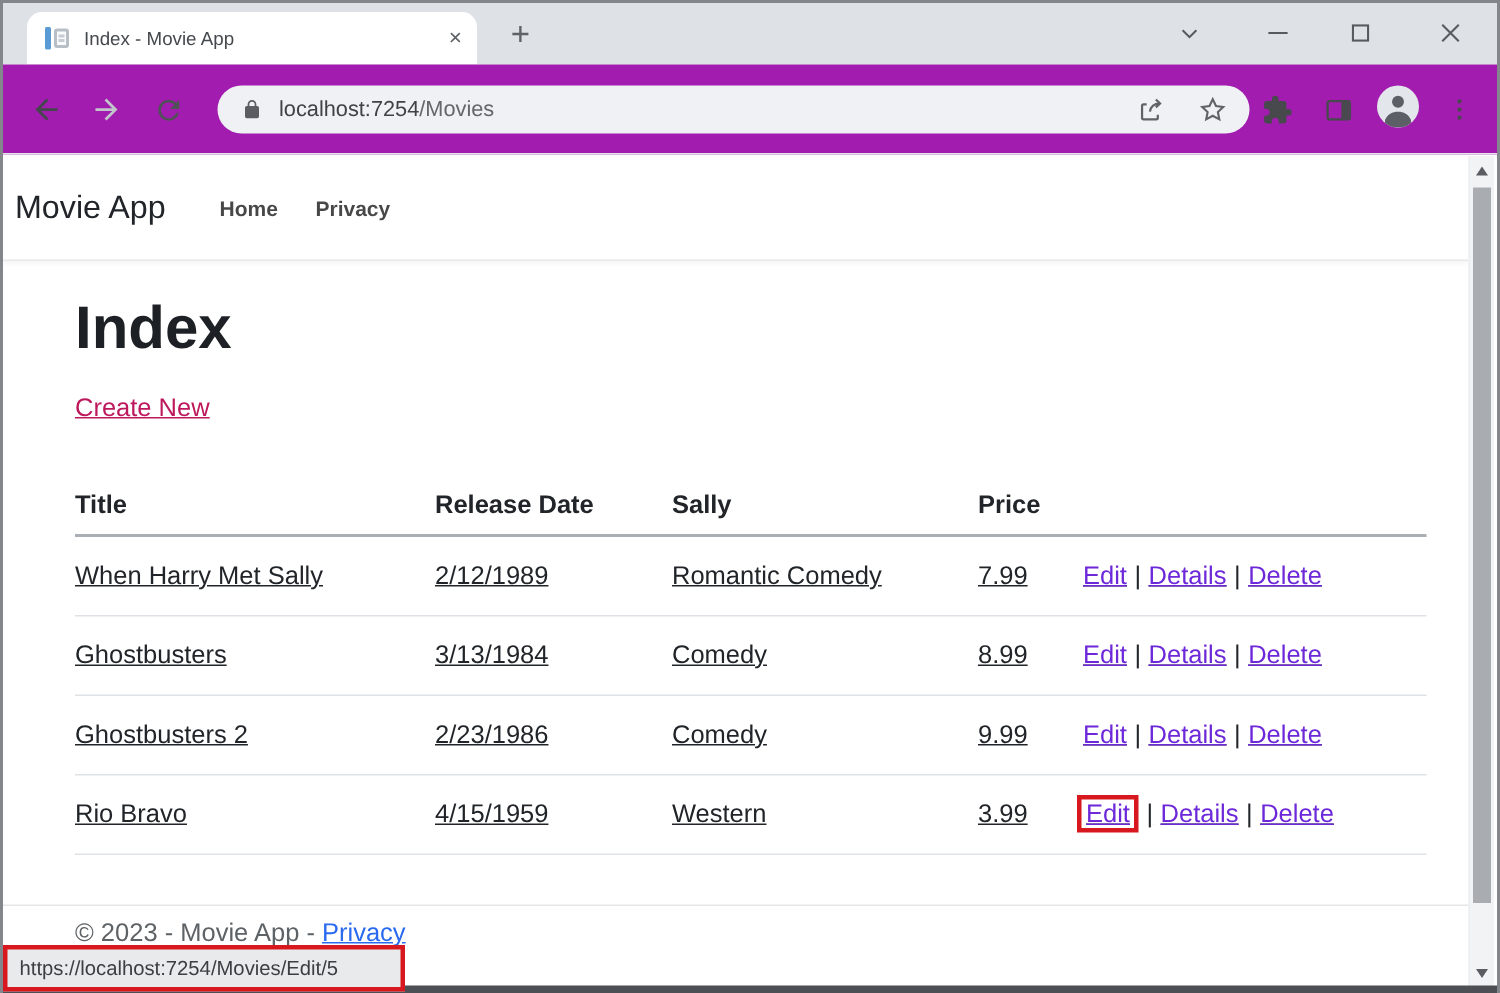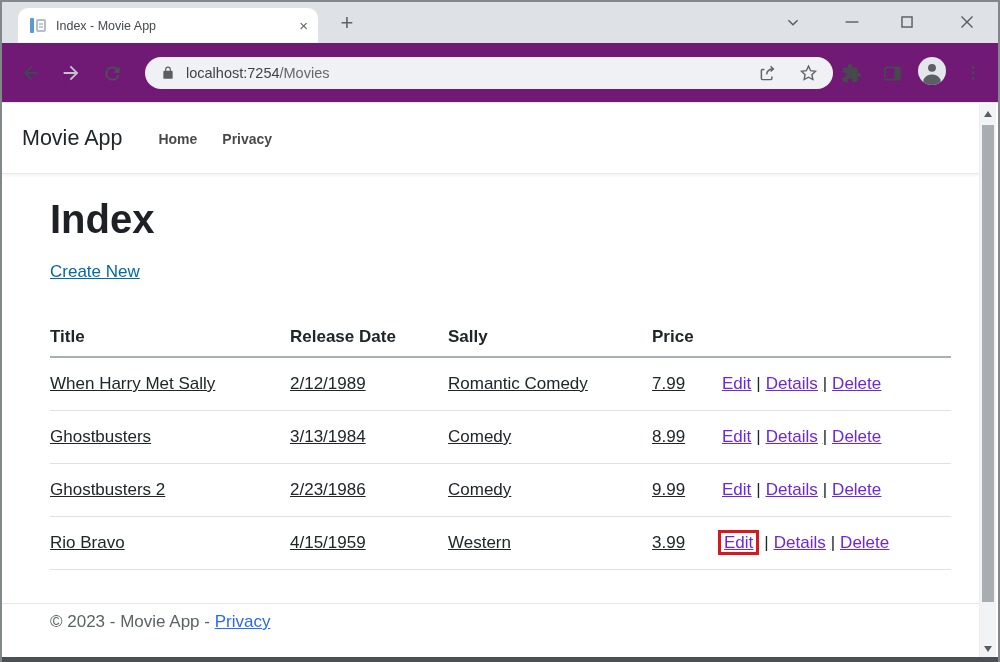--- a/index.html
+++ b/index.html
@@ -24,47 +24,47 @@
   .fav-doc::after{ content:""; position:absolute; left:1px; top:2px; width:4px; height:2px; background:#c6ccd3; box-shadow:0 3px 0 #c6ccd3; }
   .tab-title{ flex:1; font-size:12.5px; color:#45494e; padding-left:10px; white-space:nowrap; overflow:hidden; }
   .tab-close{ font-size:15px; color:#5f6368; margin-left:8px; line-height:1; cursor:default; }
   .newtab{ position:absolute; left:332px; top:8px; width:26px; height:26px;
     display:flex; align-items:center; justify-content:center;
     font-size:22px; font-weight:400; color:#5f6368; }
   .wc{ position:absolute; top:8px; width:24px; height:24px; display:flex; align-items:center; justify-content:center; }
   .wc-chevron{ left:779px; } .wc-min{ left:838px; } .wc-max{ left:893px; } .wc-close{ left:953px; }
 
   
-  .toolbar{ position:absolute; top:41px; left:0; right:0; height:60px; background:#701a75; border-bottom:1px solid #e3e5e8; }
+  .toolbar{ position:absolute; top:41px; left:0; right:0; height:60px; background:#a21caf; border-bottom:1px solid #e3e5e8; }
   .tbtn{ position:absolute; top:16px; width:28px; height:28px; display:flex; align-items:center; justify-content:center; }
   .btn-back{ left:15px; } .btn-fwd{ left:55px; } .btn-reload{ left:96px; }
   .omnibox{
     position:absolute; left:143px; top:14px; width:688px; height:32px;
     background:#eff1f4; border-radius:16px; display:flex; align-items:center;
   }
   .omni-lock{ margin-left:16px; display:flex; }
   .omni-url{ margin-left:11px; font-size:14.5px; }
   .url-host{ color:#3f4347; } .url-path{ color:#63676c; }
   .omni-spacer{ flex:1; }
   .omni-ic{ display:flex; align-items:center; }
   .ic-share{ margin-right:20px; } .ic-star{ margin-right:14px; }
   .btn-ext{ left:835px; } .btn-panel{ left:876px; } .btn-dots{ left:957px; }
   .btn-avatar{ position:absolute; left:916px; top:14px; width:28px; height:28px;
     border-radius:50%; overflow:hidden; background:#e3e6ea; }
 
   
   .page{ position:absolute; top:102px; left:0; width:977px; height:555px; background:#fff; overflow:hidden; }
   .navbar{ height:70px; border-bottom:1px solid #e8e8e8; box-shadow:0 2px 3px rgba(0,0,0,.04);
-    display:flex; align-items:center; padding:0 20px; background:#fff; }
+    display:flex; align-items:center; padding:0 8px; background:#fff; }
   .brand{ font-size:21.5px; color:#212529; margin-right:36px; text-decoration:none; }
   .navlink{ font-size:14px; color:rgba(0,0,0,.72); margin-right:25px; text-decoration:none;font-weight:bold; }
 
   .main{ padding:0 28px 0 48px; }
   h1.pagetitle{ margin-top:22px; font-size:40px; font-weight:700; color:#1d2025; line-height:1.15; }
-  .create{ display:inline-block; margin-top:20px; font-size:17px; color:#0369a1; text-decoration:underline; }
+  .create{ display:inline-block; margin-top:20px; font-size:17px; color:#be185d; text-decoration:underline; }
 
   .trow{ display:grid; grid-template-columns:240px 158px 204px 70px 1fr; align-items:center; font-size:17px; color:#212529; }
   .thead{ height:40px; border-bottom:2px solid #a9afb5; font-weight:bold; margin-top:36px; }
   .tr{ height:53px; border-bottom:1px solid #dee2e6;text-decoration:underline; }
   .lnk{ color:#6d28d9; text-decoration:underline; }
   .sep{ color:#212529; padding:0 5px; }
   .hl{ border:3px solid #d7191f; padding:0 3px; margin:-3px 0 -3px -4px; }
 
   .footer{ margin-top:33px; border-top:1px solid #e6e6e6; padding:8px 48px 0; font-size:17px; color:#5d6266; }
   .footer a{ color:#2a6af0; text-decoration:underline; }
@@ -261,14 +261,17 @@
   </div>
 
   <div class="scrollbar">
     <div class="sb-up"></div>
     <div class="sb-thumb"></div>
     <div class="sb-down"></div>
   </div>
 
   <div class="bottombar"></div>
 
+  <div class="status-hl">
+    <div class="status">https://localhost:7254/Movies/Edit/5</div>
+  </div>
 
 </div>
 
 </body></html>

